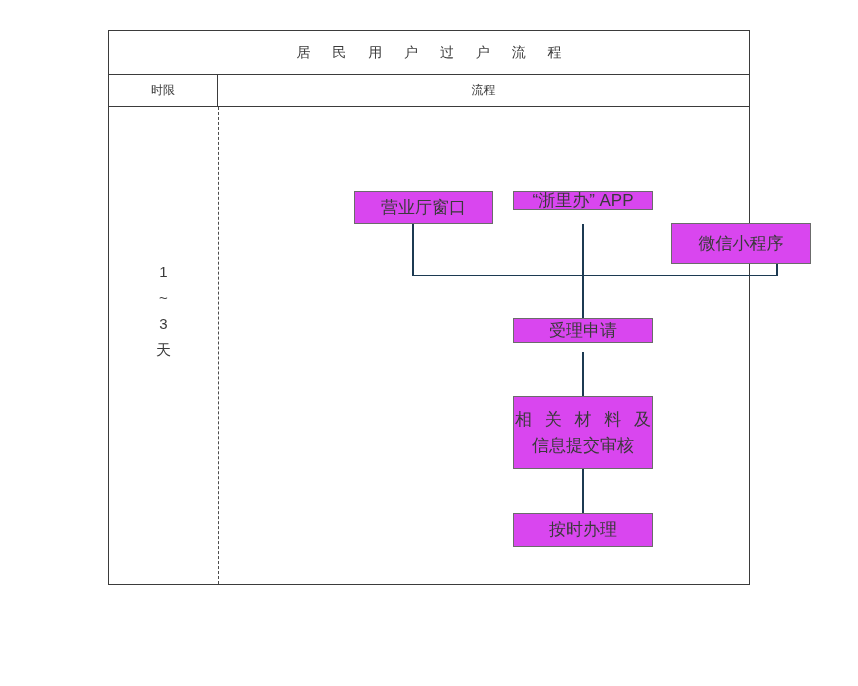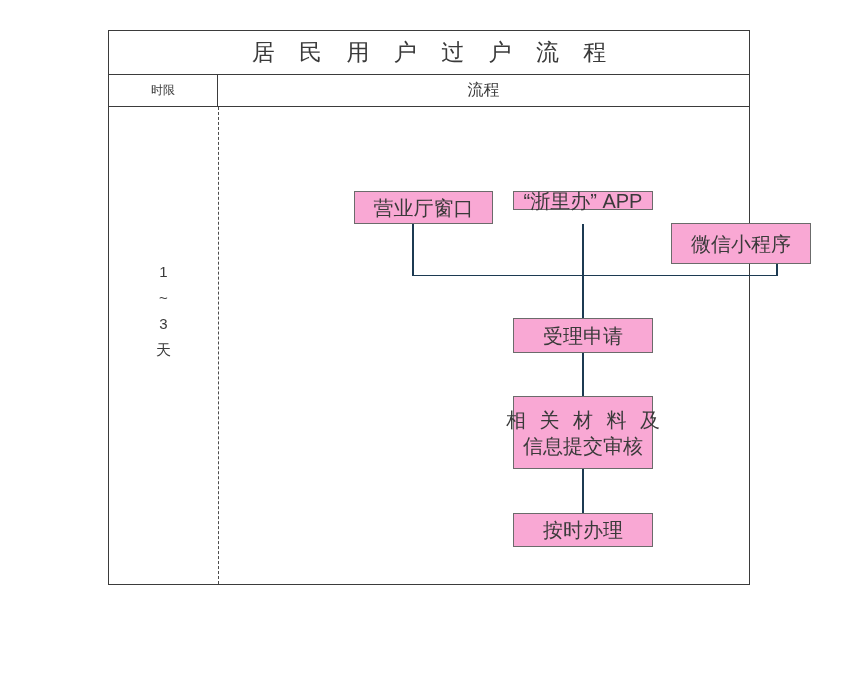--- a/index.html
+++ b/index.html
@@ -33,21 +33,21 @@
     top: 0;
     width: 100%;
     height: 44px;
     border-bottom: 1.5px solid #3b3b3b;
     box-sizing: border-box;
     display: flex;
     align-items: center;
     justify-content: center;
   }
   .title-text {
-    font-size: 23px;
+    font-size: 14px;
     letter-spacing: 9px;
     text-indent: 9px;
     color: #3a3a3a;
   }
 
   .header-row {
     position: absolute;
     left: 0;
     top: 44px;
     width: 100%;
@@ -63,21 +63,21 @@
     justify-content: center;
     border-right: 1.2px solid #3b3b3b;
     box-sizing: border-box;
     font-size: 12px;
   }
   .header-cell-flow {
     flex: 1;
     display: flex;
     align-items: center;
     justify-content: center;
-    font-size: 16px;
+    font-size: 12px;
   }
 
   
   .body-divider {
     position: absolute;
     left: 109px;
     top: 76px;
     width: 0;
     height: 477px;
     border-left: 1.2px dashed #4a4a4a;
@@ -105,37 +105,37 @@
     color: #3a3a3a;
   }
   .time-tilde {
     font-size: 12px;
   }
 
   
   .node {
     position: absolute;
     border: 1.2px solid #6b6b6b;
-    background: #f9a8d4;
+    background: #d946ef;
     box-sizing: border-box;
     display: flex;
     flex-direction: column;
     align-items: center;
     justify-content: center;
-    font-size: 20px;
+    font-size: 17px;
     color: #3a3a3a;
     z-index: 3;
   }
   .node-line { display: block; line-height: 26px; white-space: nowrap; }
   .spaced { letter-spacing: 4px; text-indent: 4px; }
 
   #node-hall       { left: 245px; top: 160px; width: 139px; height: 33px; }
   #node-app        { left: 404px; top: 160px; width: 140px; height: 19px; }
   #node-wechat     { left: 562px; top: 160px; width: 140px; height: 41px; margin-top: 32px; }
-  #node-accept     { left: 404px; top: 287px; width: 140px; height: 35px; justify-content: center; }
+  #node-accept     { left: 404px; top: 287px; width: 140px; height: 25px; justify-content: center; }
   #node-materials  { left: 404px; top: 365px; width: 140px; height: 73px; }
   #node-ontime     { left: 404px; top: 482px; width: 140px; height: 34px; }
 
   
   .conn {
     position: absolute;
     background: #1c3a52;
     z-index: 1;
   }
   .v { width: 1.6px; }

